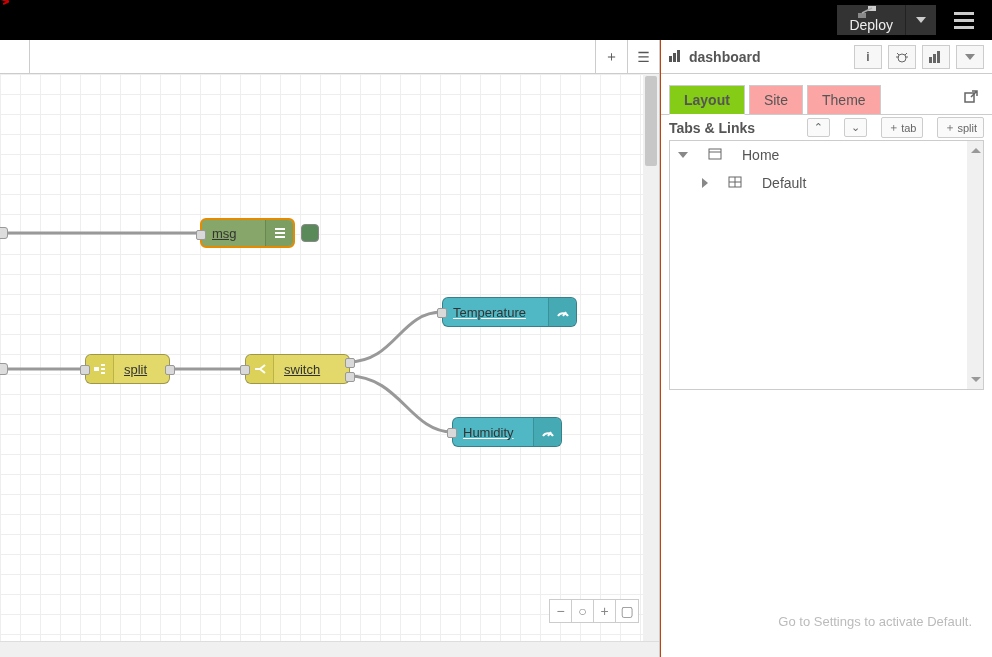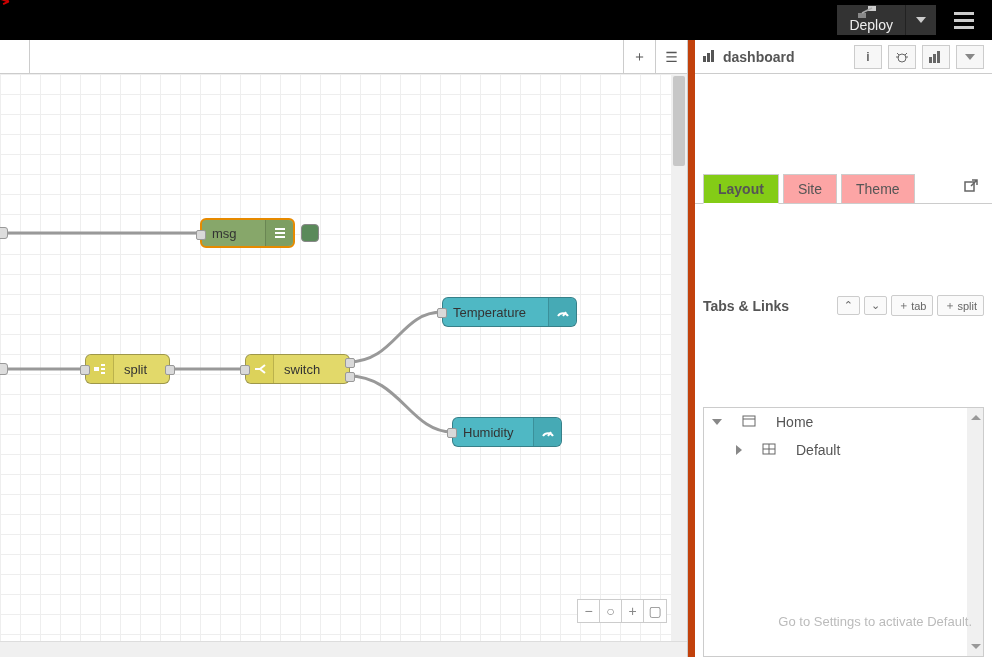--- a/index.html
+++ b/index.html
@@ -26,21 +26,21 @@
 .canvas { flex: 1; position: relative; overflow: hidden; background-image: linear-gradient(#eee 1px, transparent 1px), linear-gradient(90deg, #eee 1px, transparent 1px); background-size: 20px 20px; }
 .vscroll { position: absolute; top: 0; right: 0; width: 16px; height: 100%; background: #f0f0f0; }
 .vthumb { position: absolute; top: 2px; right: 2px; width: 12px; height: 90px; background: #c7c7c7; border-radius: 2px; }
 .hscroll { height: 16px; background: #f0f0f0; border-top: 1px solid #ddd; }
 
 .footer-tools { position: absolute; bottom: 18px; right: 20px; display: flex; border: 1px solid #ccc; background: #fff; }
 .footer-tools div { width: 22px; height: 22px; border-right: 1px solid #ccc; display: flex; align-items: center; justify-content: center; font-size: 14px; cursor: pointer; color: #888; }
 .footer-tools div:last-child { border-right: none; }
 
 
-.node { position: absolute; height: 30px; border-radius: 6px; display: flex; align-items: center; font-size: 13px; color: #333; border: 1px solid rgba(0,0,0,0.3); cursor: pointer; }
+.node { position: absolute; height: 30px; border-radius: 6px; display: flex; align-items: center; font-size: 13px; color: #333; border: 1px solid rgba(0,0,0,0.3); cursor: pointer; text-decoration: underline; }
 .node .icon-block { width: 28px; height: 100%; display: flex; align-items: center; justify-content: center; border-right: 1px solid rgba(0,0,0,0.15); }
 .node .icon-block.right { border-right: none; border-left: 1px solid rgba(0,0,0,0.15); }
 .node .label { padding: 0 10px; flex: 1; }
 .port { position: absolute; width: 10px; height: 10px; background: #d9d9d9; border: 1px solid #999; border-radius: 2px; }
 .port.in { left: -6px; }
 .port.out { right: -6px; }
 
 .node-debug { background: #87a76a; border: 2px solid #e68a00; }
 .node-debug .icon-block.right { background: #7d9e62; border-radius: 0 6px 6px 0; }
 .debug-status { position: absolute; right: -26px; width: 18px; height: 18px; background: #5a8a5a; border-radius: 4px; border: 1px solid #888; }
@@ -53,32 +53,32 @@
 .node-gauge { background: #4fb8c4; color: #fff; }
 .node-gauge .icon-block.right { background: #46aab5; border-radius: 0 6px 6px 0; color: #fff; }
 .node-gauge .label { color: #333; }
 
 .wire { position: absolute; stroke: #999; stroke-width: 3; fill: none; }
 .stub-port { position: absolute; width: 12px; height: 12px; background: #ddd; border: 1px solid #999; border-radius: 3px; }
 
 svg.canvas-svg { position: absolute; top: 0; left: 0; width: 100%; height: 100%; pointer-events: none; }
 
 
-.sidebar { width: 304px; background: #fff; border-left: 7px solid #c2410c; display: flex; flex-direction: column; justify-content: space-between; }
+.sidebar { width: 332px; background: #fff; border-left: 1px solid #c2410c; display: flex; flex-direction: column; }
 .sidebar-header { height: 34px; border-bottom: 1px solid #ccc; display: flex; align-items: center; padding: 0 8px; gap: 6px; }
 .sidebar-title { font-weight: bold; display: flex; align-items: center; gap: 6px; flex: 1; }
 .sidebar-header .hdr-btn { width: 28px; height: 24px; border: 1px solid #ccc; background: #f7f7f7; display: flex; align-items: center; justify-content: center; cursor: pointer; font-size: 12px; color: #666; }
 
 .sidebar-tabs { display: flex; padding: 10px 8px 0 8px; gap: 4px; align-items: center; border-bottom: 1px solid #ccc; }
 .sb-tab { padding: 6px 14px; border: 1px solid #ccc; background: #fca5a5; cursor: pointer; position: relative; top: 1px; }
 .sb-tab.active { background: #84cc16; border-bottom: 1px solid #fff; font-weight: bold; }
 .sb-launch { margin-left: auto; color: #666; cursor: pointer; padding: 6px; font-size: 16px; }
 .red-arrow { position: absolute; color: #c00; font-size: 22px; pointer-events: none; transform: rotate(-25deg); }
 
-.tabs-links { padding: 2px 8px; display: flex; align-items: center; gap: 4px; }
+.tabs-links { padding: 2px 8px; display: flex; align-items: center; gap: 14px; }
 .tabs-links .tl-title { font-weight: bold; flex: 1; }
 .mini-btn { border: 1px solid #ccc; background: #fafafa; padding: 2px 6px; font-size: 11px; cursor: pointer; color: #666; border-radius: 2px; display: inline-flex; align-items: center; gap: 2px; }
 
 .tree { border: 1px solid #ccc; margin: 0 8px; height: 250px; position: relative; overflow: auto; }
 .tree-row { padding: 6px 8px; display: flex; align-items: center; gap: 20px; cursor: pointer; }
 .tree-row.indent { padding-left: 32px; }
 .tree .scroll-ghost { position: absolute; right: 0; top: 0; width: 16px; height: 100%; background: #f0f0f0; }
 .tree .scroll-ghost::before { content:''; position:absolute; top:2px; left:4px; border:5px solid transparent; border-bottom-color:#999; }
 .tree .scroll-ghost::after { content:''; position:absolute; bottom:2px; left:4px; border:5px solid transparent; border-top-color:#999; }
 

